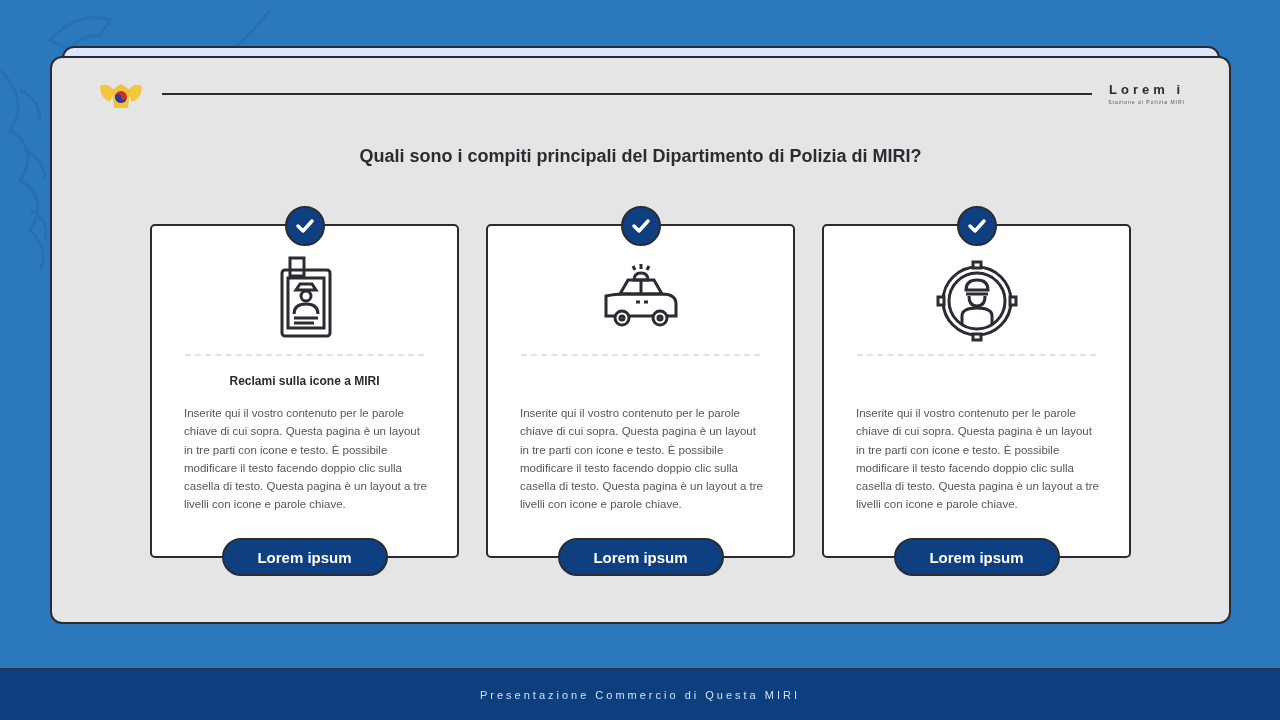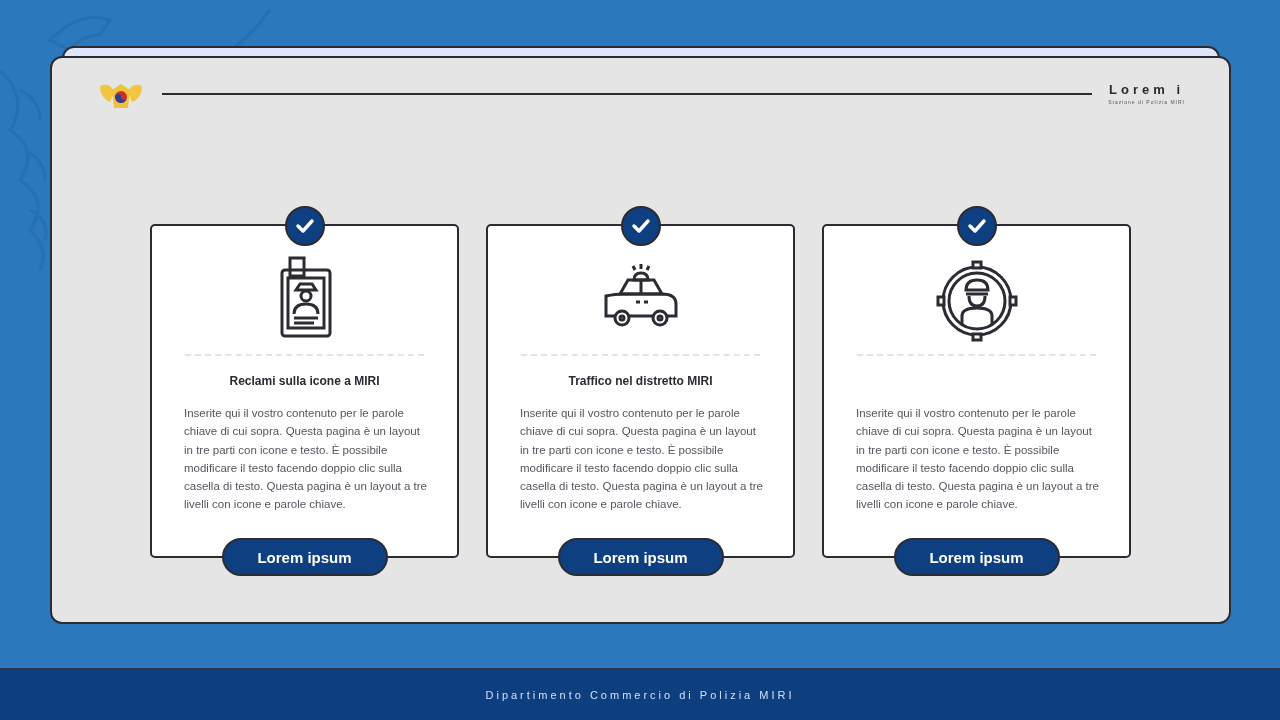--- a/index.html
+++ b/index.html
@@ -102,20 +102,21 @@
     <path d="M14 10 l9 -6 l9 6 l-2 18 h-14z" fill="#f0c23a"></path>
     <circle cx="23" cy="17" r="6" fill="#c9302c"></circle>
     <path d="M17 17 a6 6 0 0 0 12 0 a3 3 0 0 1 -6 0 a3 3 0 0 0 -6 0z" fill="#2e3d8f"></path>
   </svg>
   <div class="header-line"></div>
   <div class="brand">
     <div class="brand-title">Lorem i</div>
     <div class="brand-sub">Stazione di Polizia MIRI</div>
   </div>
 
+  <div class="page-title">Quali sono i compiti principali del Dipartimento di Polizia di MIRI?</div>
 
   <div class="panel" style="left:98px;">
     <div class="check">
       <svg width="20" height="16" viewBox="0 0 20 16">
           <path d="M3 8 l5 5 l9 -10" stroke="#fff" stroke-width="3.5" fill="none" stroke-linecap="round" stroke-linejoin="round"></path>
         </svg>
     </div>
     <svg class="panel-icon" viewBox="0 0 90 90" fill="none" stroke="#2b2b33" stroke-width="3">
       <rect x="30" y="2" width="14" height="18"></rect>
       <rect x="22" y="14" width="48" height="66" rx="3"></rect>
@@ -143,21 +144,20 @@
       <path d="M32 24 h26 l8 14 h-42 z"></path>
       <path d="M45 24 v14"></path>
       <path d="M10 40 q10 -2 16 -2 h40 q14 0 14 10 v12 h-70 z"></path>
       <circle cx="26" cy="62" r="7" fill="#fff"></circle>
         <circle cx="26" cy="62" r="2"></circle>
       <circle cx="64" cy="62" r="7" fill="#fff"></circle>
         <circle cx="64" cy="62" r="2"></circle>
       <path d="M40 46 h4 M48 46 h4"></path>
     </svg>
     <div class="divider"></div>
-    <div class="panel-heading">Traffico nel distretto MIRI</div>
     <div class="panel-body">Inserite qui il vostro contenuto per le parole chiave di cui sopra. Questa pagina è un layout in tre parti con icone e testo. È possibile modificare il testo facendo doppio clic sulla casella di testo. Questa pagina è un layout a tre livelli con icone e parole chiave.</div>
     <div class="panel-btn">Lorem ipsum</div>
   </div>
 
   <div class="panel" style="left:770px;">
     <div class="check">
       <svg width="20" height="16" viewBox="0 0 20 16">
           <path d="M3 8 l5 5 l9 -10" stroke="#fff" stroke-width="3.5" fill="none" stroke-linecap="round" stroke-linejoin="round"></path>
         </svg>
     </div>
@@ -170,14 +170,14 @@
       <path d="M37 40 q0 10 8 10 q8 0 8 -10"></path>
       <path d="M30 68 v-8 q0 -8 15 -8 q15 0 15 8 v8"></path>
     </svg>
     <div class="divider"></div>
     <div class="panel-body">Inserite qui il vostro contenuto per le parole chiave di cui sopra. Questa pagina è un layout in tre parti con icone e testo. È possibile modificare il testo facendo doppio clic sulla casella di testo. Questa pagina è un layout a tre livelli con icone e parole chiave.</div>
     <div class="panel-btn">Lorem ipsum</div>
   </div>
 </div>
 
 <div class="footer">
-  <div class="footer-text">Dipartimento Commercio di Polizia MIRI</div>
+  <div class="footer-text">Presentazione Commercio di Questa MIRI</div>
 </div>
 
 </body></html>

